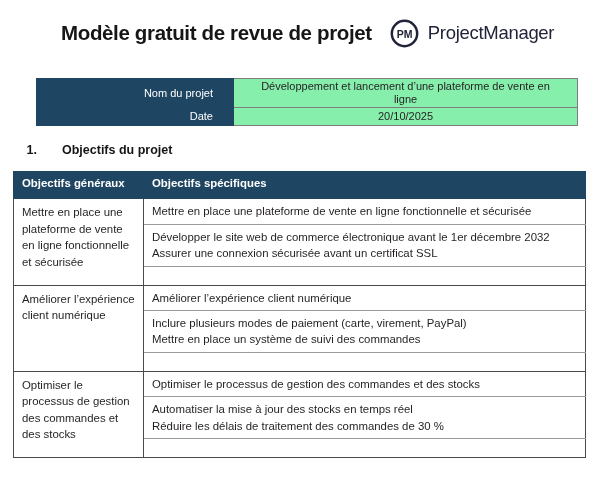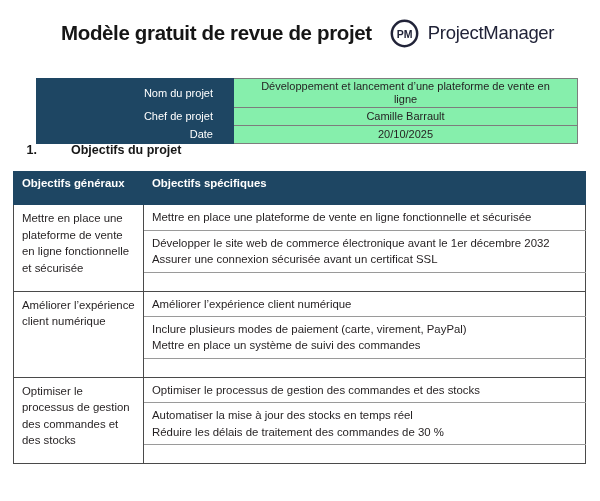--- a/index.html
+++ b/index.html
@@ -95,21 +95,21 @@
     font-size: 12.5px;
     font-weight: bold;
     color: #161616;
   }
   .section-num {
     width: 37px;
     text-align: right;
     flex: 0 0 37px;
   }
   .section-label {
-    margin-left: 34px;
+    margin-left: 25px;
   }
 
   
   .obj-table {
     position: absolute;
     left: 13px;
     top: 171px;
     width: 573px;
     border-collapse: collapse;
     table-layout: fixed;
@@ -123,21 +123,21 @@
     border-left: 1px solid #4a4a4a;
     border-right: 1px solid #4a4a4a;
   }
   .obj-head th {
     background: #1e4663;
     color: #ffffff;
     font-weight: bold;
     text-align: left;
     height: 15px;
     padding-top: 3px;
-    padding-bottom: 13px;
+    padding-bottom: 7px;
     border-top: 1px solid #1e4663;
     border-bottom: 1px solid #1e4663;
     border-left-color: #1e4663;
     border-right-color: #1e4663;
   }
   .col-general { width: 130px; }
 
   td.general-cell {
     border-top: 1px solid #4a4a4a;
     border-bottom: 1px solid #4a4a4a;
@@ -172,24 +172,20 @@
     </svg>
     <div class="brand-name">ProjectManager</div>
   </div>
 </div>
 
 <table class="info-table">
   <tbody>
     <tr>
       <td class="info-label">Nom du projet</td>
       <td class="info-value">Développement et lancement d’une plateforme de vente en ligne</td>
-    </tr>
-    <tr>
-      <td class="info-label">Chef de projet</td>
-      <td class="info-value">Camille Barrault</td>
     </tr>
     <tr>
       <td class="info-label">Date</td>
       <td class="info-value">20/10/2025</td>
     </tr>
   </tbody>
 </table>
 
 <div class="section-heading">
   <span class="section-num">1.</span>

